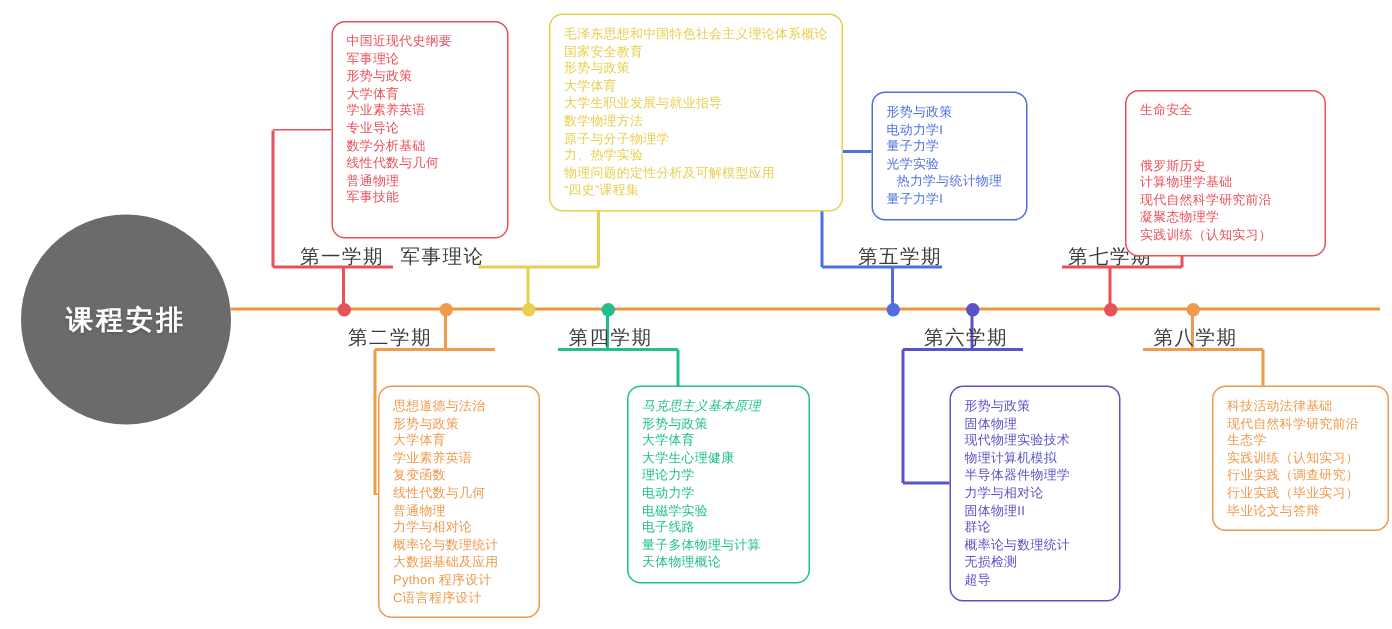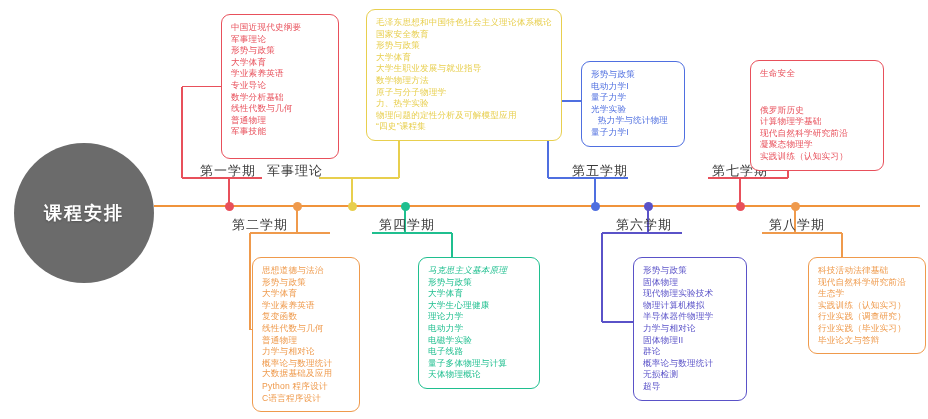--- a/index.html
+++ b/index.html
@@ -145,21 +145,21 @@
         <ul>
           <li style="color: rgb(239, 154, 76);">思想道德与法治</li>
           <li style="color: rgb(239, 154, 76);">形势与政策</li>
           <li style="color: rgb(239, 154, 76);">大学体育</li>
           <li style="color: rgb(239, 154, 76);">学业素养英语</li>
           <li style="color: rgb(239, 154, 76);">复变函数</li>
           <li style="color: rgb(239, 154, 76);">线性代数与几何</li>
           <li style="color: rgb(239, 154, 76);">普通物理</li>
           <li style="color: rgb(239, 154, 76);">力学与相对论</li>
           <li style="color: rgb(239, 154, 76);">概率论与数理统计</li>
-          <li style="color: rgb(239, 154, 76); font-family: Liberation Mono, monospace;">大数据基础及应用</li>
+          <li style="color: rgb(239, 154, 76);">大数据基础及应用</li>
           <li style="color: rgb(239, 154, 76);">Python 程序设计</li>
           <li style="color: rgb(239, 154, 76);">C语言程序设计</li>
         </ul>
       </div>
       <div class="node" style="left: 347.5px; background: rgb(232, 207, 78);"></div>
       <div class="stem up" style="left: 351px; background: rgb(232, 207, 78);"></div>
       <div class="bar" style="left: 319px; top: 177px; background: rgb(232, 207, 78);"></div>
       <div class="cap" style="left: 267px; top: 162px;">军事理论</div>
       <div class="elbow" style="color: rgb(232, 207, 78);">
         <i class="h" style="left:385px;top:177.2px;width:14px"></i>

